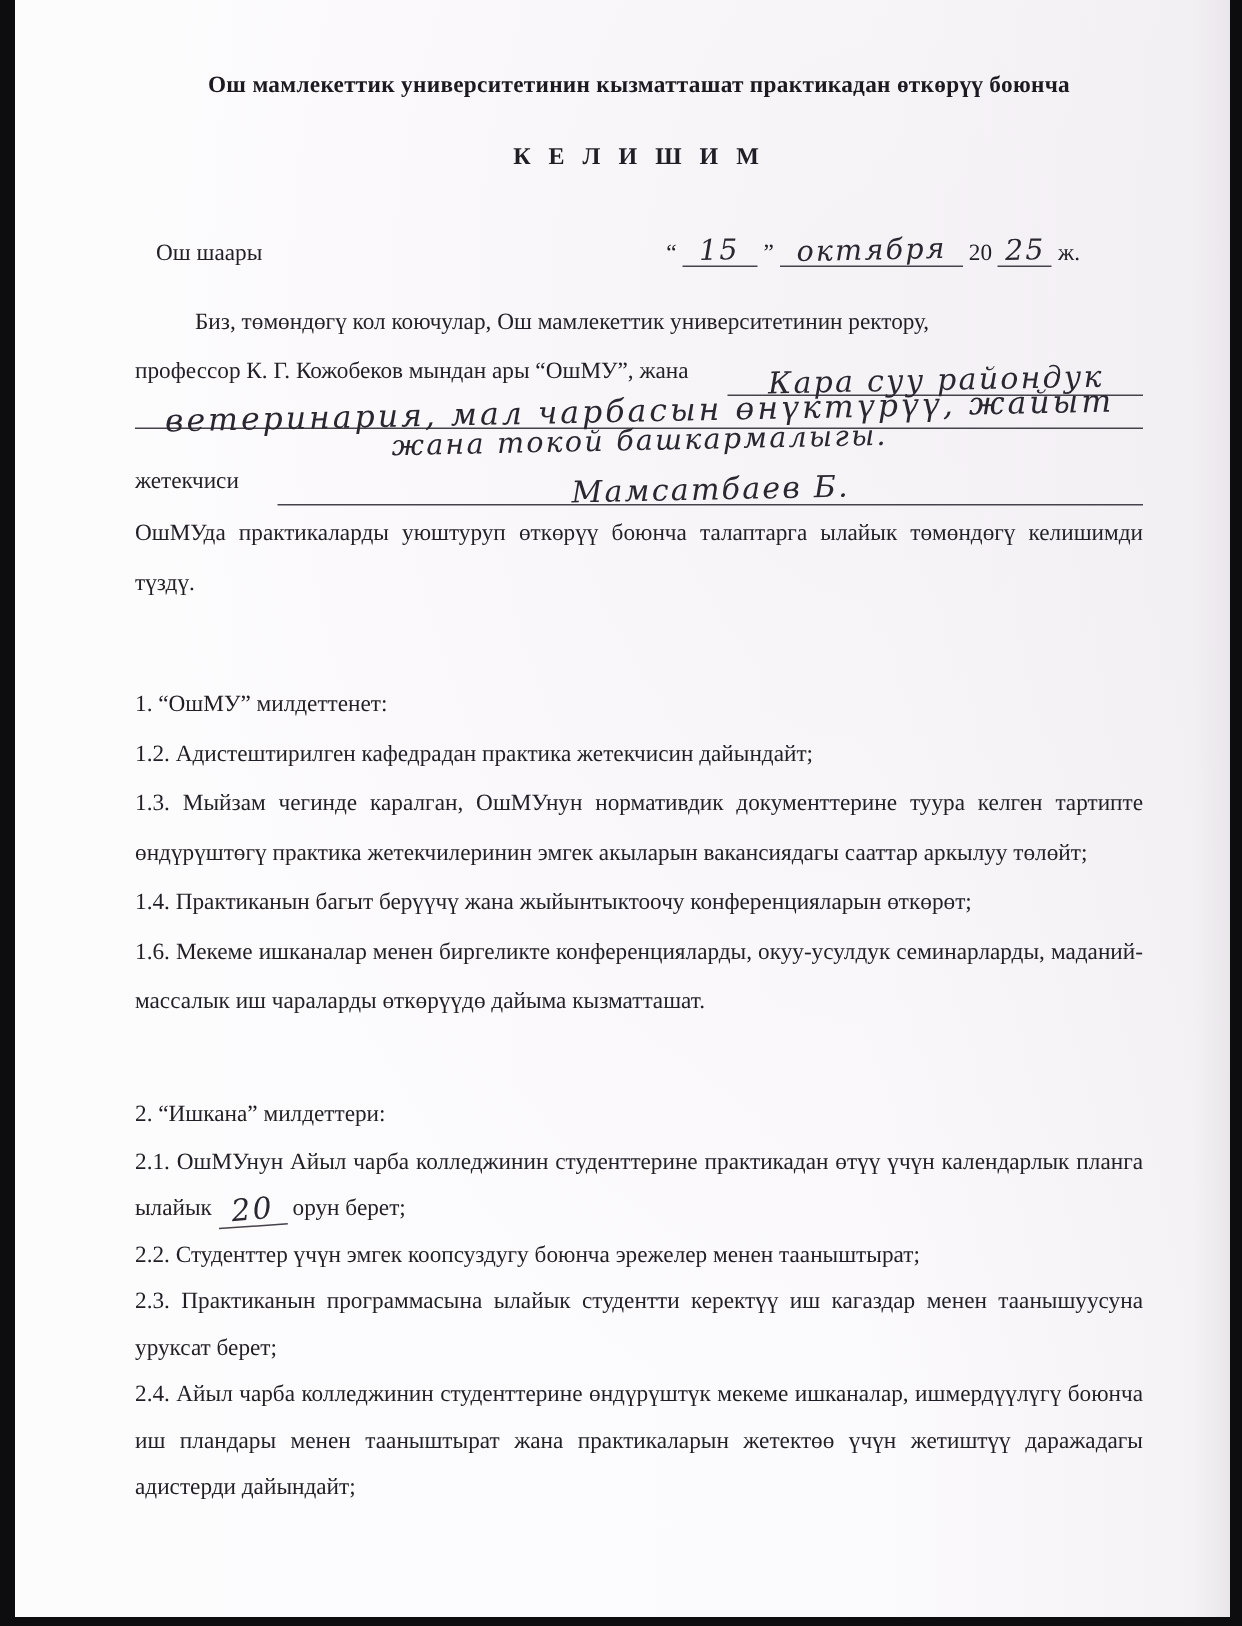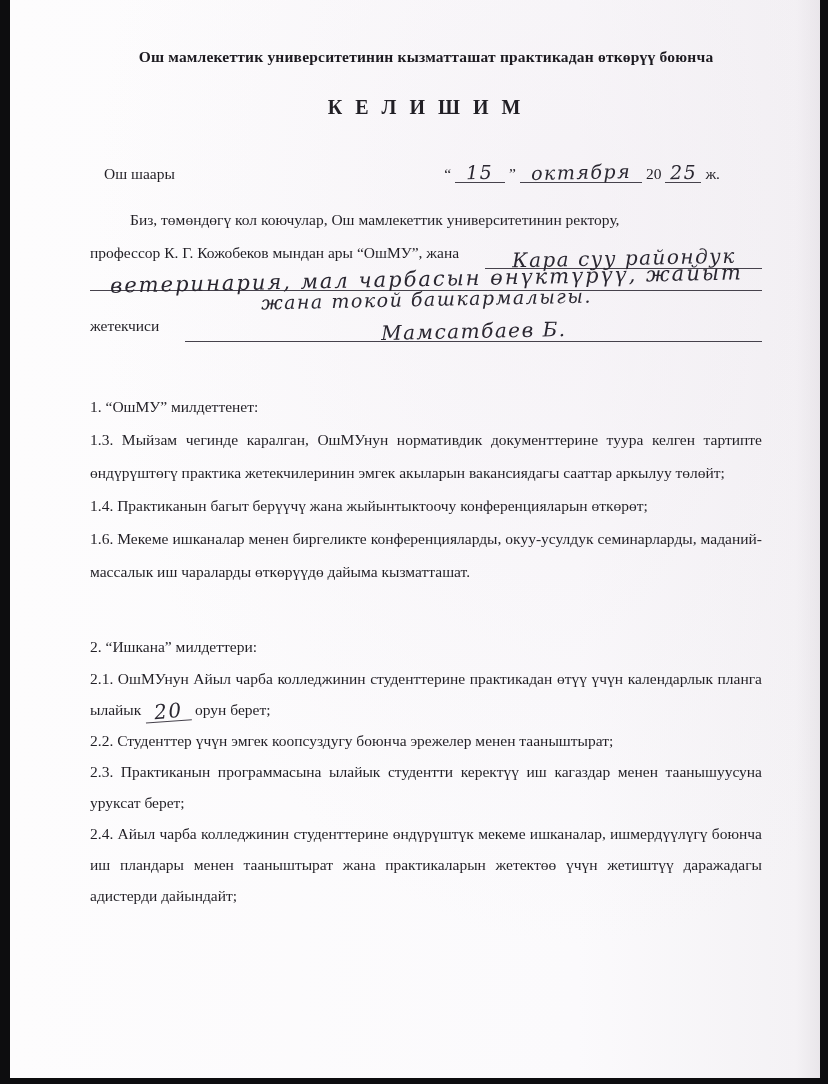--- a/index.html
+++ b/index.html
@@ -26,21 +26,21 @@
     text-align:center;
     font-weight:bold;
     font-size:15.5px;
     letter-spacing:.2px;
     color:#1c1a20;
   }
   .kelishim{
     margin:30px 0 0 0;
     text-align:center;
     font-weight:bold;
-    font-size:20px;
+    font-size:16px;
     letter-spacing:4px;
   }
   .place-date{
     margin-top:44px;
     display:flex;
     align-items:flex-end;
     font-size:15.5px;
   }
   .city{white-space:nowrap;padding-left:14px;}
   .date{
@@ -149,23 +149,25 @@
     </div>
     <div class="insert-line">
       <span class="hw">жана токой башкармалыгы.</span>
     </div>
     <div class="flexline">
       <span class="typed">жетекчиси</span>
       <span class="slot fill"><span class="hw hw-line">Мамсатбаев  Б.</span></span>
     </div>
   </div>
 
+  <p class="body-text" style="margin-top:2px;">ОшМУда  практикаларды  уюштуруп  өткөрүү  боюнча  талаптарга  ылайык  төмөндөгү келишимди түздү.</p>
 
   <div class="mt-sec1">
     <p class="section-head">1.   “ОшМУ”  милдеттенет:</p>
+    <p class="body-text">1.2. Адистештирилген кафедрадан практика жетекчисин дайындайт;</p>
     <p class="body-text">1.3. Мыйзам чегинде каралган, ОшМУнун нормативдик документтерине туура  келген тартипте  өндүрүштөгү  практика  жетекчилеринин  эмгек  акыларын  вакансиядагы  сааттар аркылуу төлөйт;</p>
     <p class="body-text">1.4. Практиканын багыт  берүүчү  жана жыйынтыктоочу конференцияларын өткөрөт;</p>
     <p class="body-text">1.6. Мекеме ишканалар менен биргеликте конференцияларды, окуу-усулдук семинарларды, маданий-массалык иш чараларды өткөрүүдө  дайыма кызматташат.</p>
   </div>
 
   <div class="mt-sec2">
     <p class="section-head">2.   “Ишкана”  милдеттери:</p>
     <p class="body-text s2">
       <span>2.1.   ОшМУнун Айыл чарба колледжинин студенттерине практикадан өтүү үчүн календарлык планга ылайык</span>
       <span class="inline-slot"><span class="hw">20</span></span>

